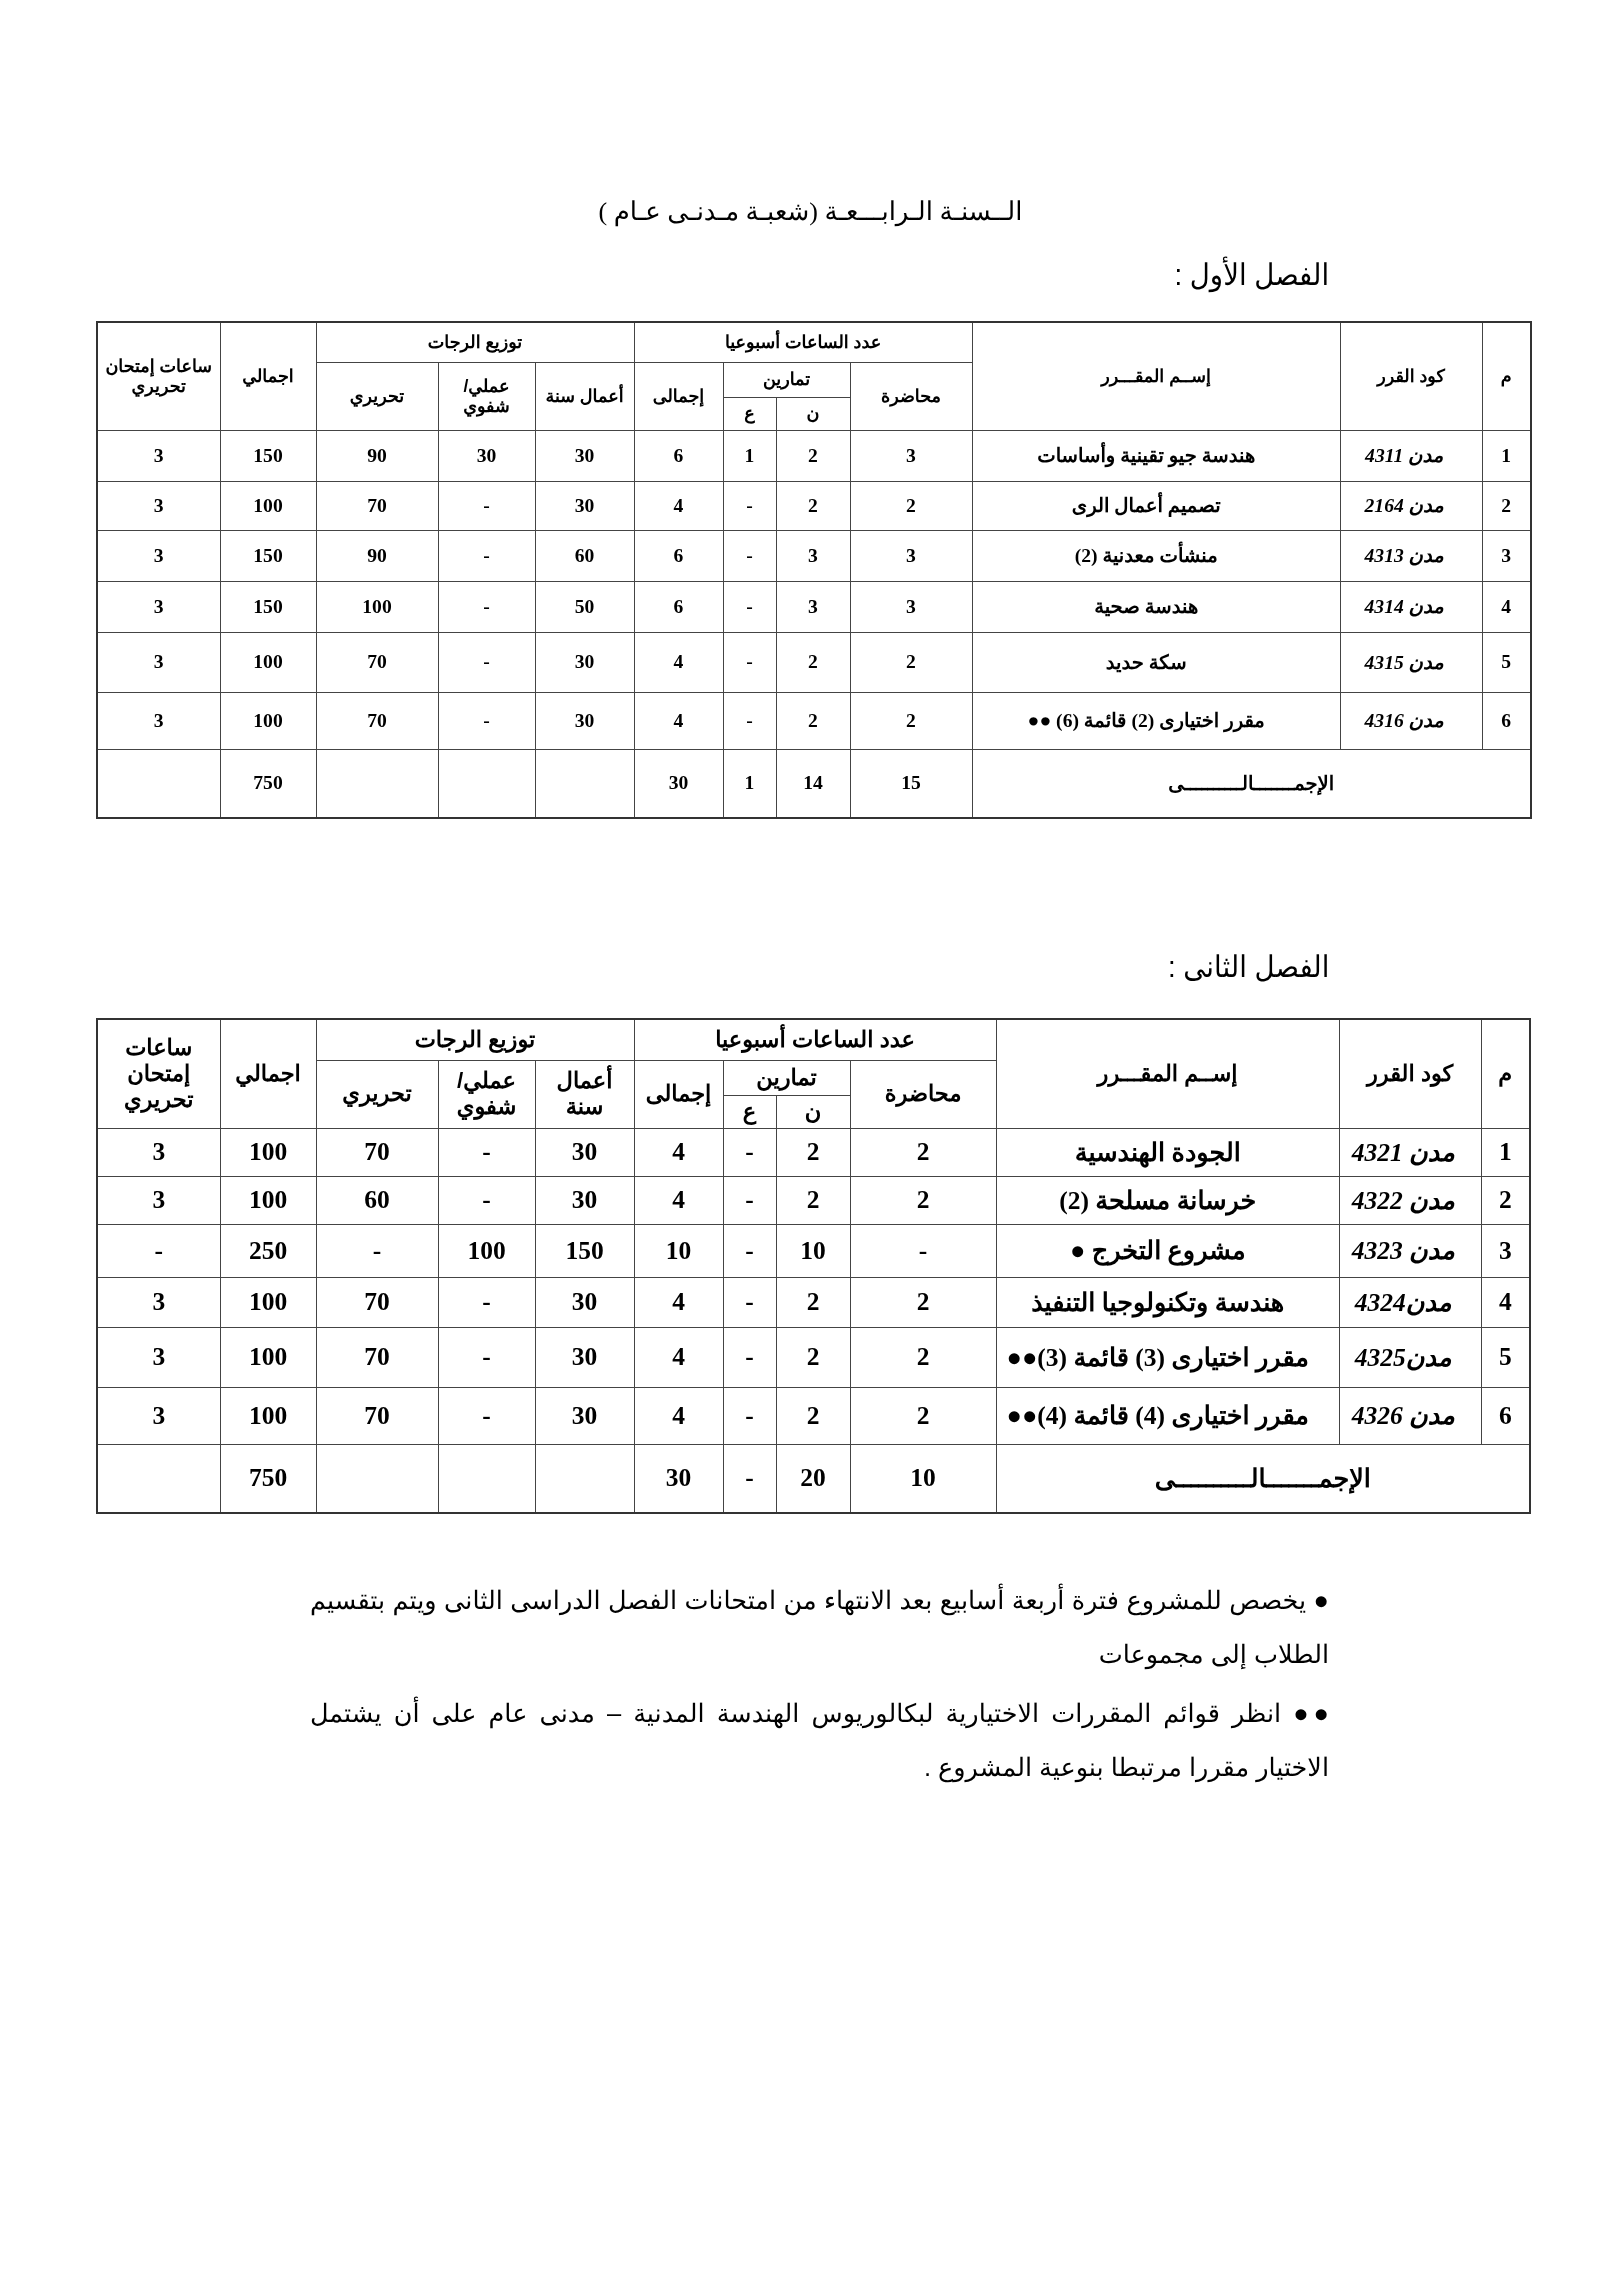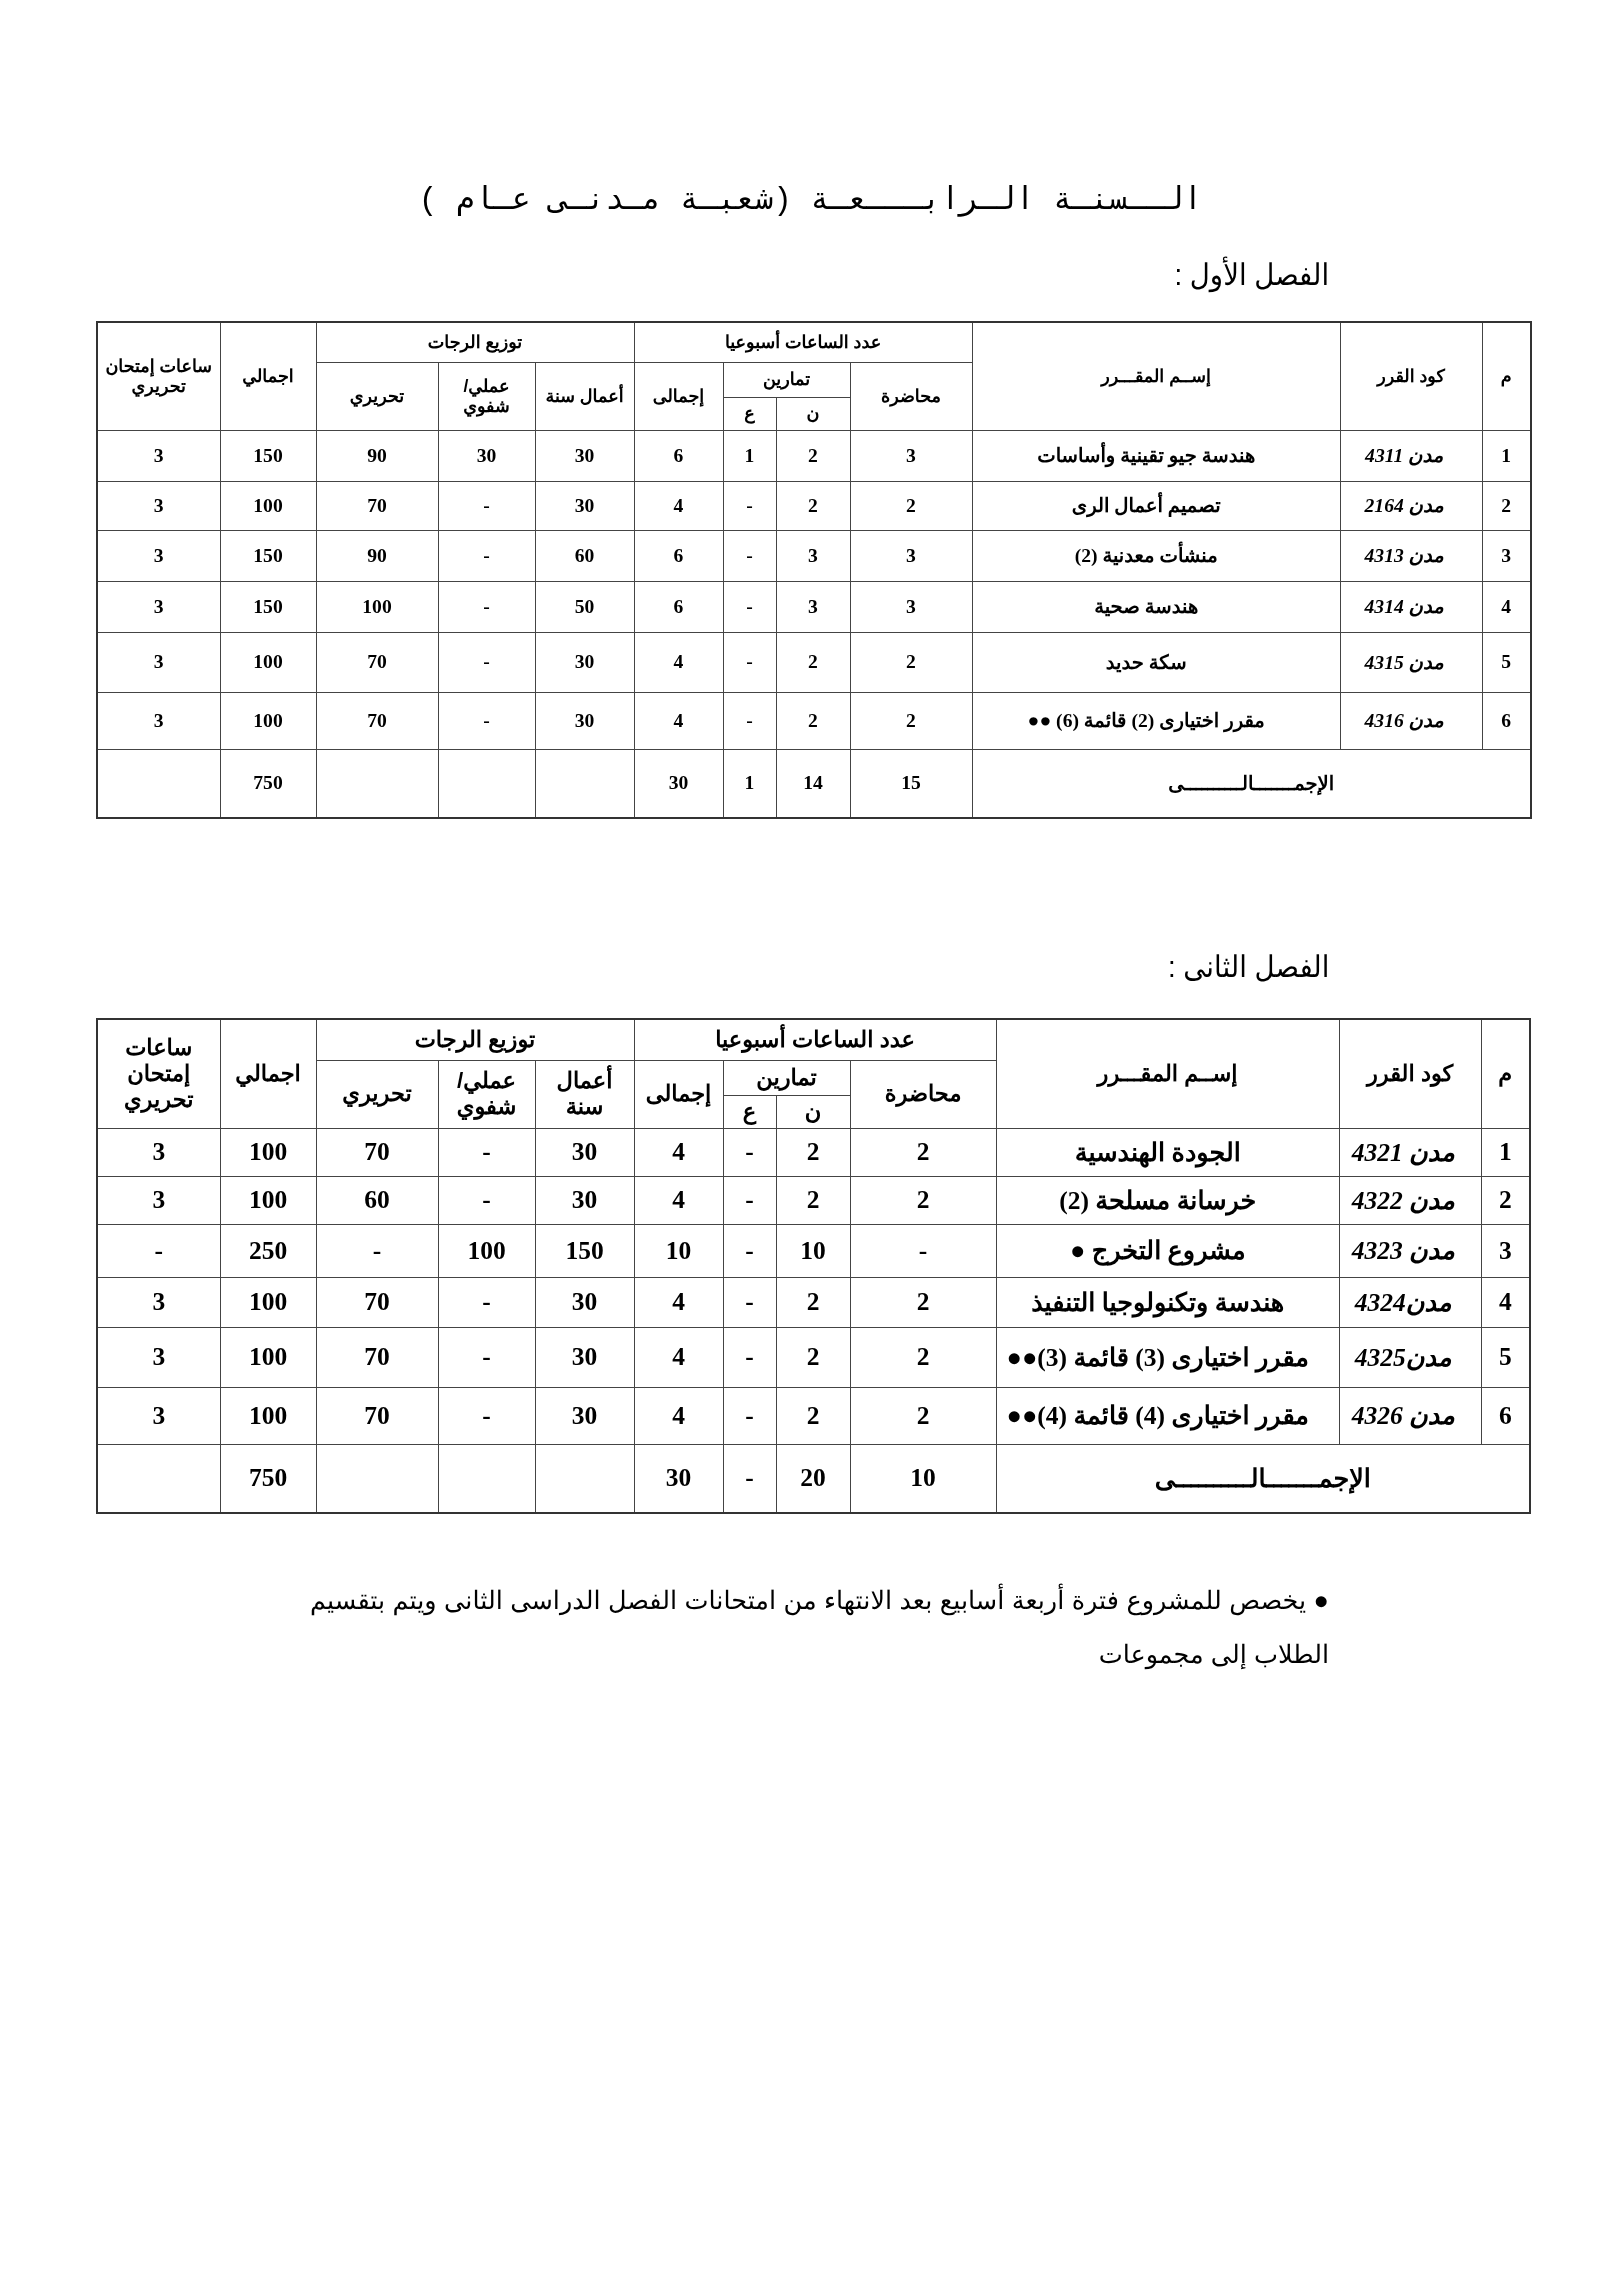--- a/index.html
+++ b/index.html
@@ -1,19 +1,19 @@
 <!DOCTYPE html>
 <html><head>
 <meta charset="utf-8">
 <style>
   html, body { margin: 0; padding: 0; background: #ffffff; }
   body { width: 1621px; height: 2293px; position: relative; font-family: "Liberation Sans", "DejaVu Sans", sans-serif; color: #000; }
   .page-title {
-    position: absolute; left: 0; width: 1621px; top: 180px; text-align: center;
-    font-family: Liberation Mono, monospace; font-size: 31px; letter-spacing: 9.8px; direction: rtl;
+    position: absolute; left: 0; width: 1621px; top: 196px; text-align: center;
+    font-family: Liberation Serif, serif; font-size: 26px; letter-spacing: 9.8px; direction: rtl;
   }
   .semester-title {
     position: absolute; right: 292px; direction: rtl; font-size: 30px; font-weight: normal;
     font-family: "Liberation Sans", sans-serif; transform: scaleX(0.92); transform-origin: right;
   }
   table.grades {
     position: absolute; left: 96px; border-collapse: collapse; direction: rtl; table-layout: fixed;
     border: 2px solid #333;
   }
   table.grades td, table.grades th {
@@ -314,14 +314,15 @@
         <td></td>
         <td></td>
         <td>750</td>
         <td></td>
       </tr>
     </tbody>
 </table>
 
 <div class="notes">
   <div class="note-item">● يخصص للمشروع فترة أربعة أسابيع بعد الانتهاء من امتحانات الفصل الدراسى الثانى ويتم بتقسيم الطلاب إلى مجموعات</div>
+  <div class="note-item" style="margin-top:4.9px;">●● انظر قوائم المقررات الاختيارية لبكالوريوس الهندسة المدنية – مدنى عام على أن يشتمل الاختيار مقررا مرتبطا بنوعية المشروع .</div>
 </div>
 
 
 </body></html>

